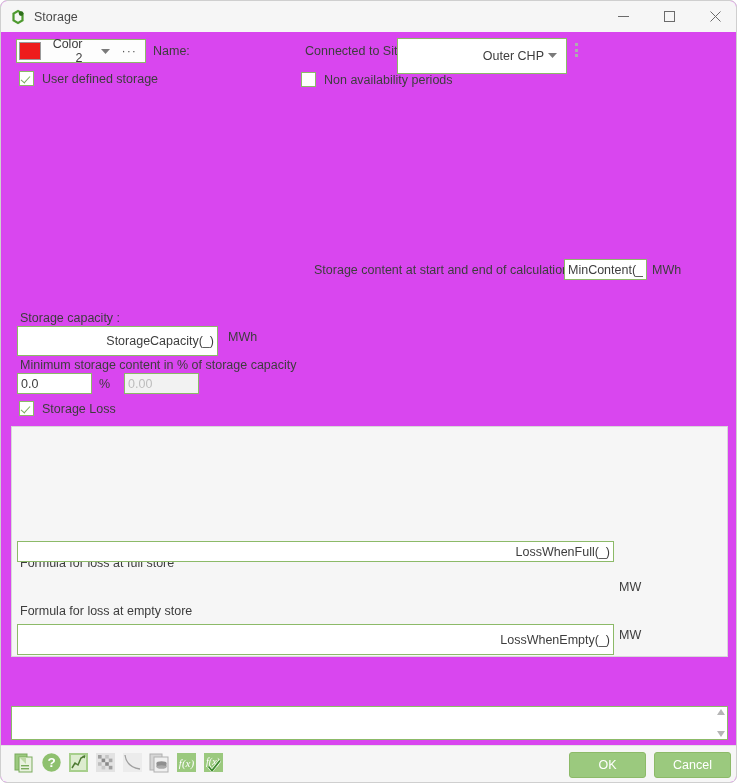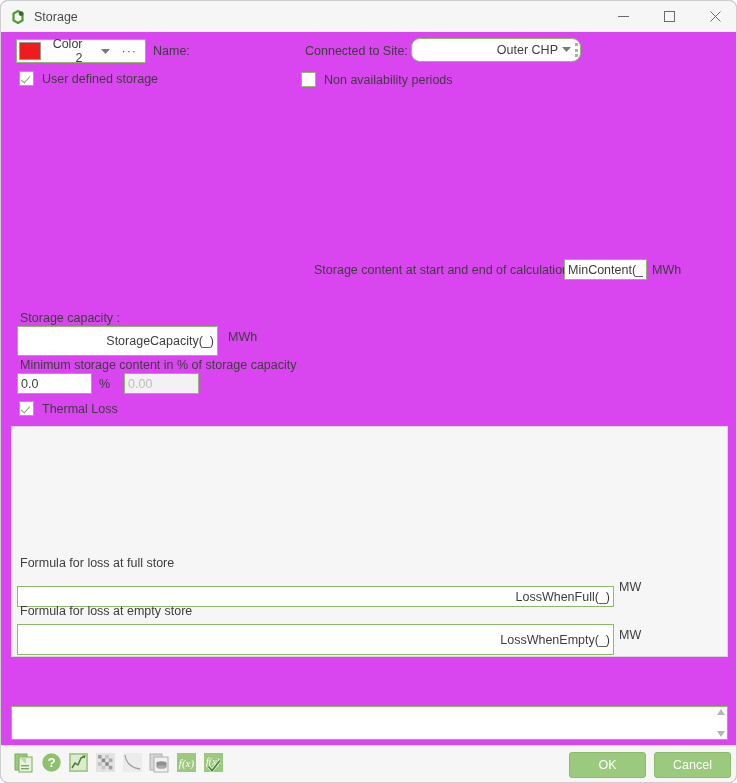--- a/index.html
+++ b/index.html
@@ -296,21 +296,21 @@
         </svg>
     </span>
     <span class="ellipsis">···</span>
   </div>
 
   <span class="lbl abs" style="left:152px; top:43px;">Name:</span>
 
 
   <span class="lbl abs" style="left:304px; top:43px;">Connected to Site:</span>
 
-  <div class="combo abs" style="left:410px; top:37px; width:170px; height:24px;border-radius:9px;">
+  <div class="combo abs" style="left:396px; top:37px; width:170px; height:36px;">
     <span class="combo-text">Outer CHP</span>
     <span class="arrow">
       <svg width="9" height="6" viewBox="0 0 9 6">
           <path d="M0 0 L9 0 L4.5 5 Z" fill="#7a7a7a"></path>
         </svg>
     </span>
   </div>
 
   <div class="grip abs" style="left:570px; top:42px;">
     <i></i>
@@ -343,28 +343,28 @@
   <span class="lbl abs" style="left:19px; top:357px;">Minimum storage content in % of storage capacity</span>
 
   <input class="tfield num abs" style="left: 16px; top: 372px; width: 75px; height: 21px;" value="0.0">
 
   <span class="lbl abs" style="left:98px; top:376px;">%</span>
 
   <input class="tfield num disabled abs" style="left: 123px; top: 372px; width: 75px; height: 21px;" readonly="" value="0.00">
 
   <div class="chk-row abs" style="left:18px; top:400px;">
     <span class="chkbox checked"></span>
-    <span class="chk-label">Thermal Loss</span>
+    <span class="chk-label">Storage Loss</span>
   </div>
 
   <div id="lossgroup"></div>
 
   <span class="lbl abs" style="left:19px; top:555px;">Formula for loss at full store</span>
 
-  <input class="tfield abs" style="left: 16px; top: 585px; width: 597px; height: 21px;" value="LossWhenFull(_)">
+  <input class="tfield abs" style="left: 16px; top: 540px; width: 597px; height: 21px;" value="LossWhenFull(_)">
 
   <span class="lbl abs" style="left:618px; top:579px;">MW</span>
 
   <span class="lbl abs" style="left:19px; top:603px;">Formula for loss at empty store</span>
 
   <input class="tfield abs" style="left: 16px; top: 623px; width: 597px; height: 31px;" value="LossWhenEmpty(_)">
 
   <span class="lbl abs" style="left:618px; top:627px;">MW</span>
 
   <div id="notes-wrap">

